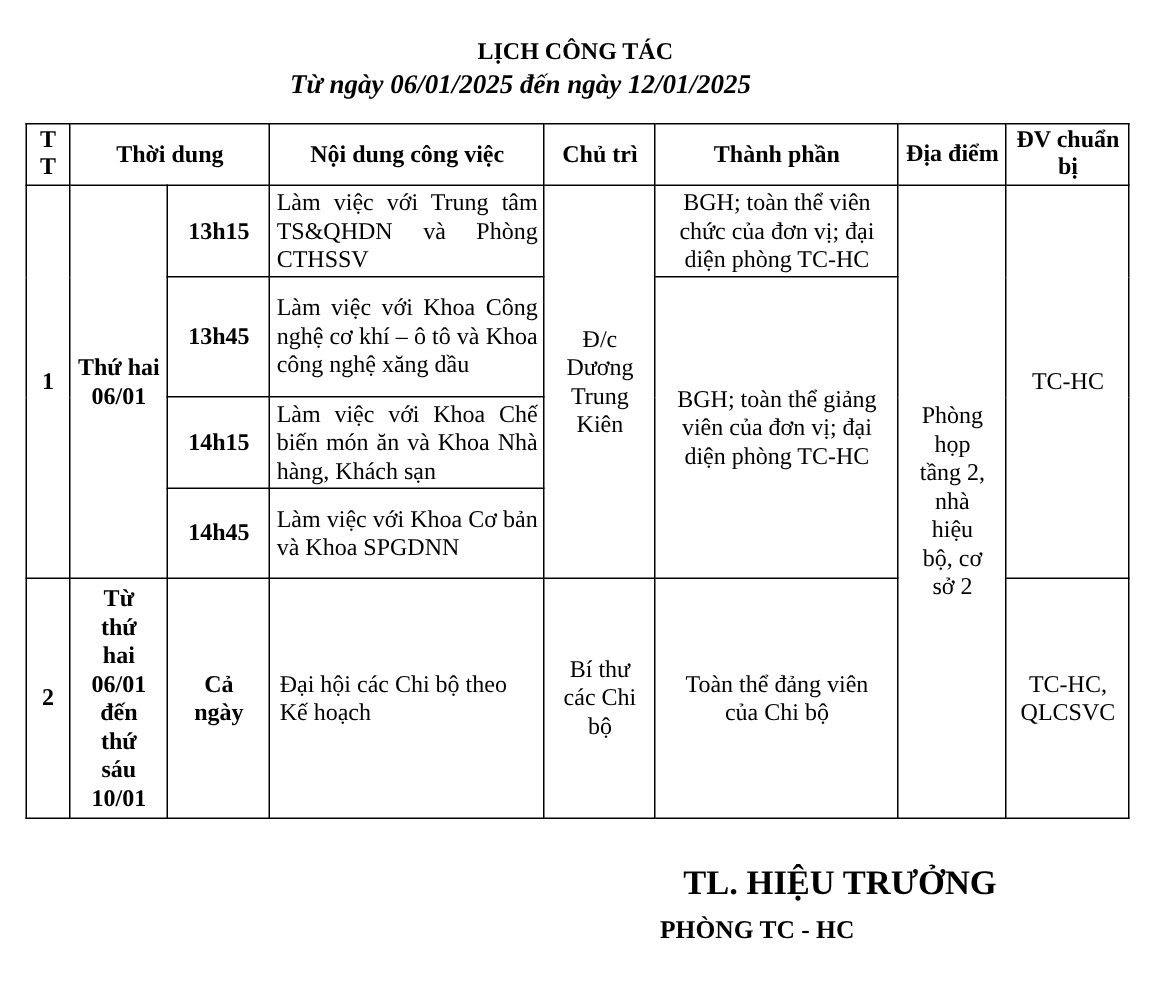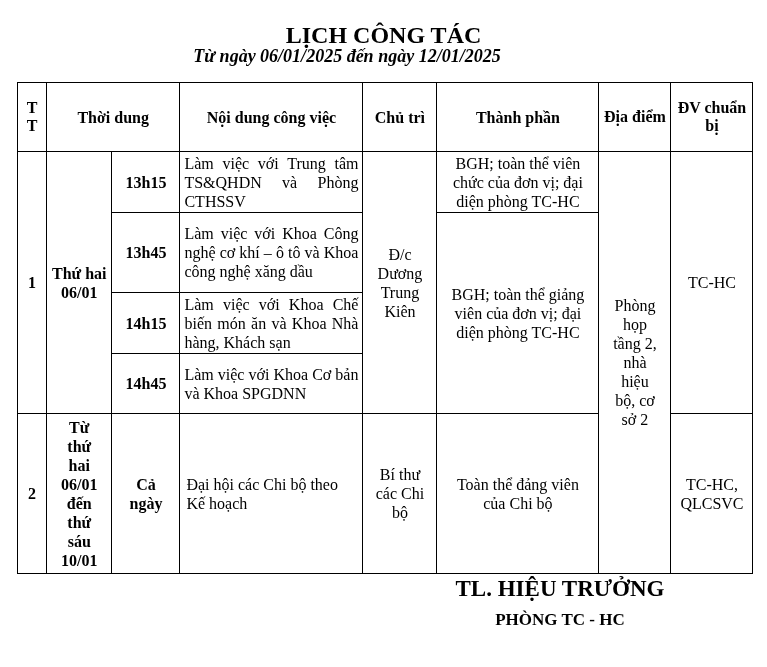--- a/index.html
+++ b/index.html
@@ -3,21 +3,21 @@
 <meta charset="utf-8">
 <style>
   html, body { margin: 0; padding: 0; background: #ffffff; }
   body {
     width: 767px; height: 667px; position: relative; overflow: hidden;
     font-family: "Liberation Serif", "DejaVu Serif", serif;
     color: #000;
   }
   .title {
     position: absolute; left: 0; width: 767px; top: 24px;
-    text-align: center; font-weight: bold; font-size: 24px; line-height: 22px;
+    text-align: center; font-weight: bold; font-size: 16px; line-height: 22px;
   }
   .subtitle {
     position: absolute; left: 0; width: 694px; top: 45px;
     text-align: center; font-weight: bold; font-style: italic; font-size: 18px; line-height: 22px;
   }
   table.sched {
     position: absolute; left: 17px; top: 82px;
     border-collapse: collapse; table-layout: fixed;
     font-size: 16px; line-height: 19px;
   }
@@ -27,21 +27,21 @@
   th { font-weight: bold; text-align: center; }
   .c { text-align: center; }
   .b { font-weight: bold; }
   .just { text-align: justify; text-align-last: left; }
   .sig1 {
     position: absolute; left: 440px; width: 240px; top: 579px;
     text-align: center; font-weight: bold; font-size: 23px; line-height: 20px;
   }
   .sig2 {
     position: absolute; left: 440px; width: 240px; top: 610px;
-    text-align: center; font-weight: bold; font-size: 17px; line-height: 20px;
+    font-weight: bold; font-size: 17px; line-height: 20px;
   }
 </style>
 </head>
 <body>
 
 <div class="title">LỊCH CÔNG TÁC</div>
 <div class="subtitle">Từ ngày 06/01/2025 đến ngày 12/01/2025</div>
 
 <table class="sched">
   <colgroup>
@@ -50,21 +50,21 @@
     <col style="width:68px">
     <col style="width:183px">
     <col style="width:74px">
     <col style="width:162px">
     <col style="width:72px">
     <col style="width:82px">
   </colgroup>
   <tbody>
       <tr style="height:41px">
     <th style="padding:0;line-height:18px;">
-          <span style="display:block;width:12px;margin:16px auto;word-break:break-all;">T T</span>
+          <span style="display:block;width:12px;margin:2px auto;word-break:break-all;">T T</span>
         </th>
     <th colspan="2">Thời dung</th>
     <th>Nội dung công việc</th>
     <th>Chủ trì</th>
     <th>Thành phần</th>
     <th style="line-height:18px;margin-top:48px;">Địa điểm</th>
     <th style="line-height:18px;margin-left:43px;">ĐV chuẩn bị</th>
   </tr>
 
   <tr style="height:61px">

